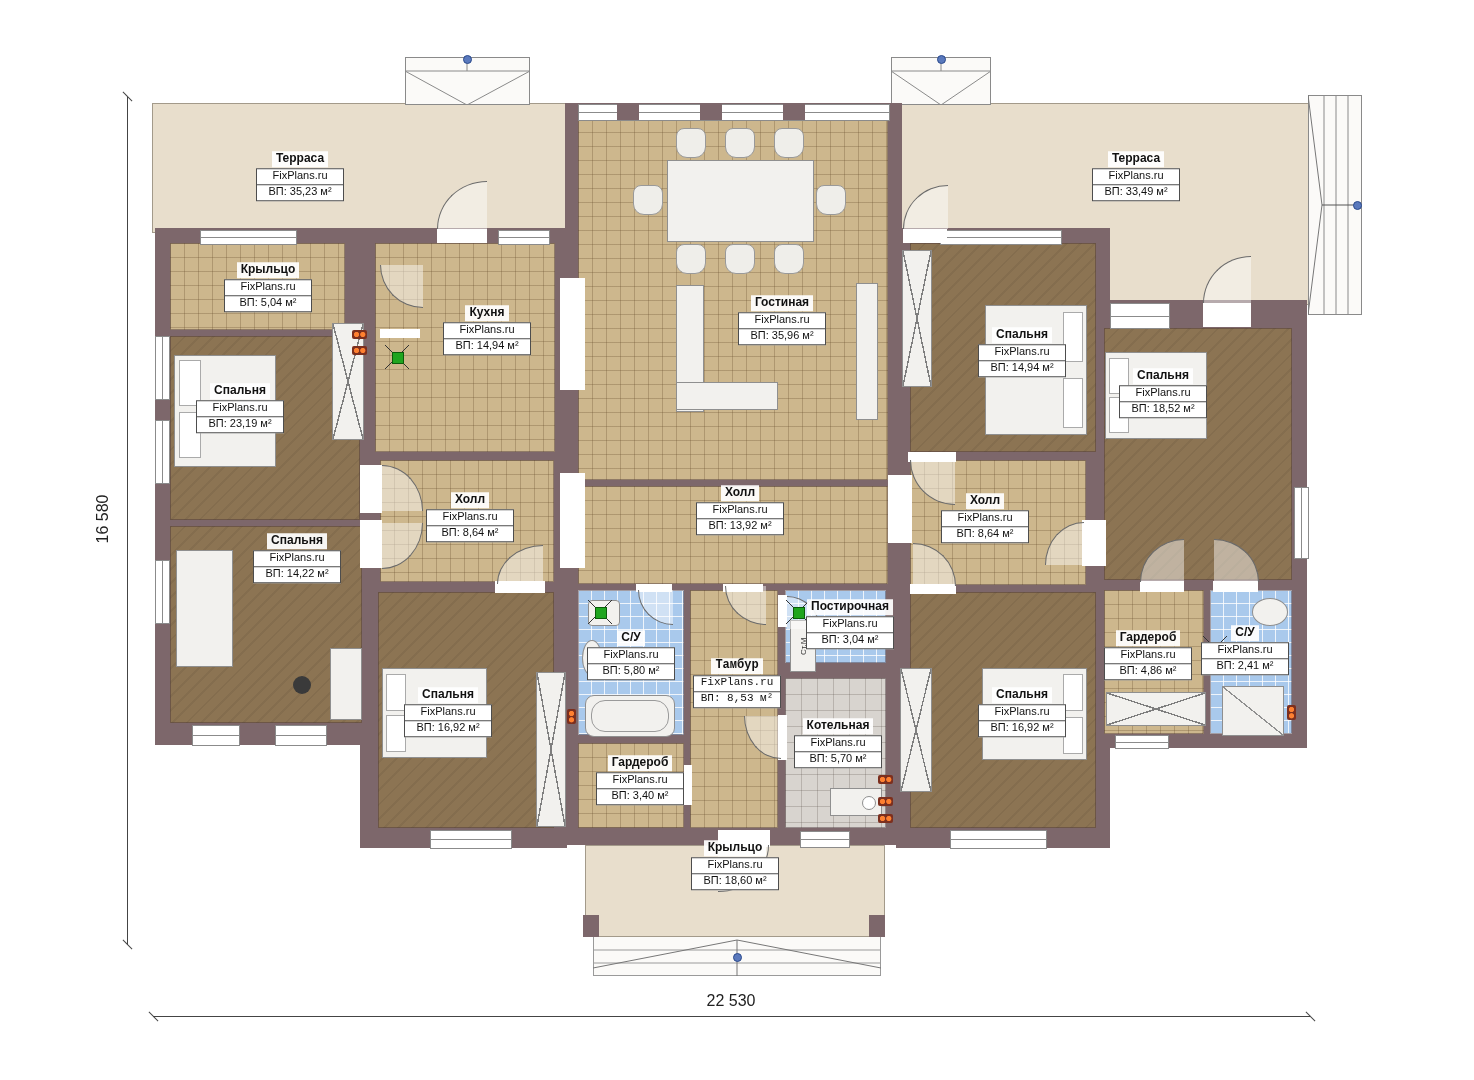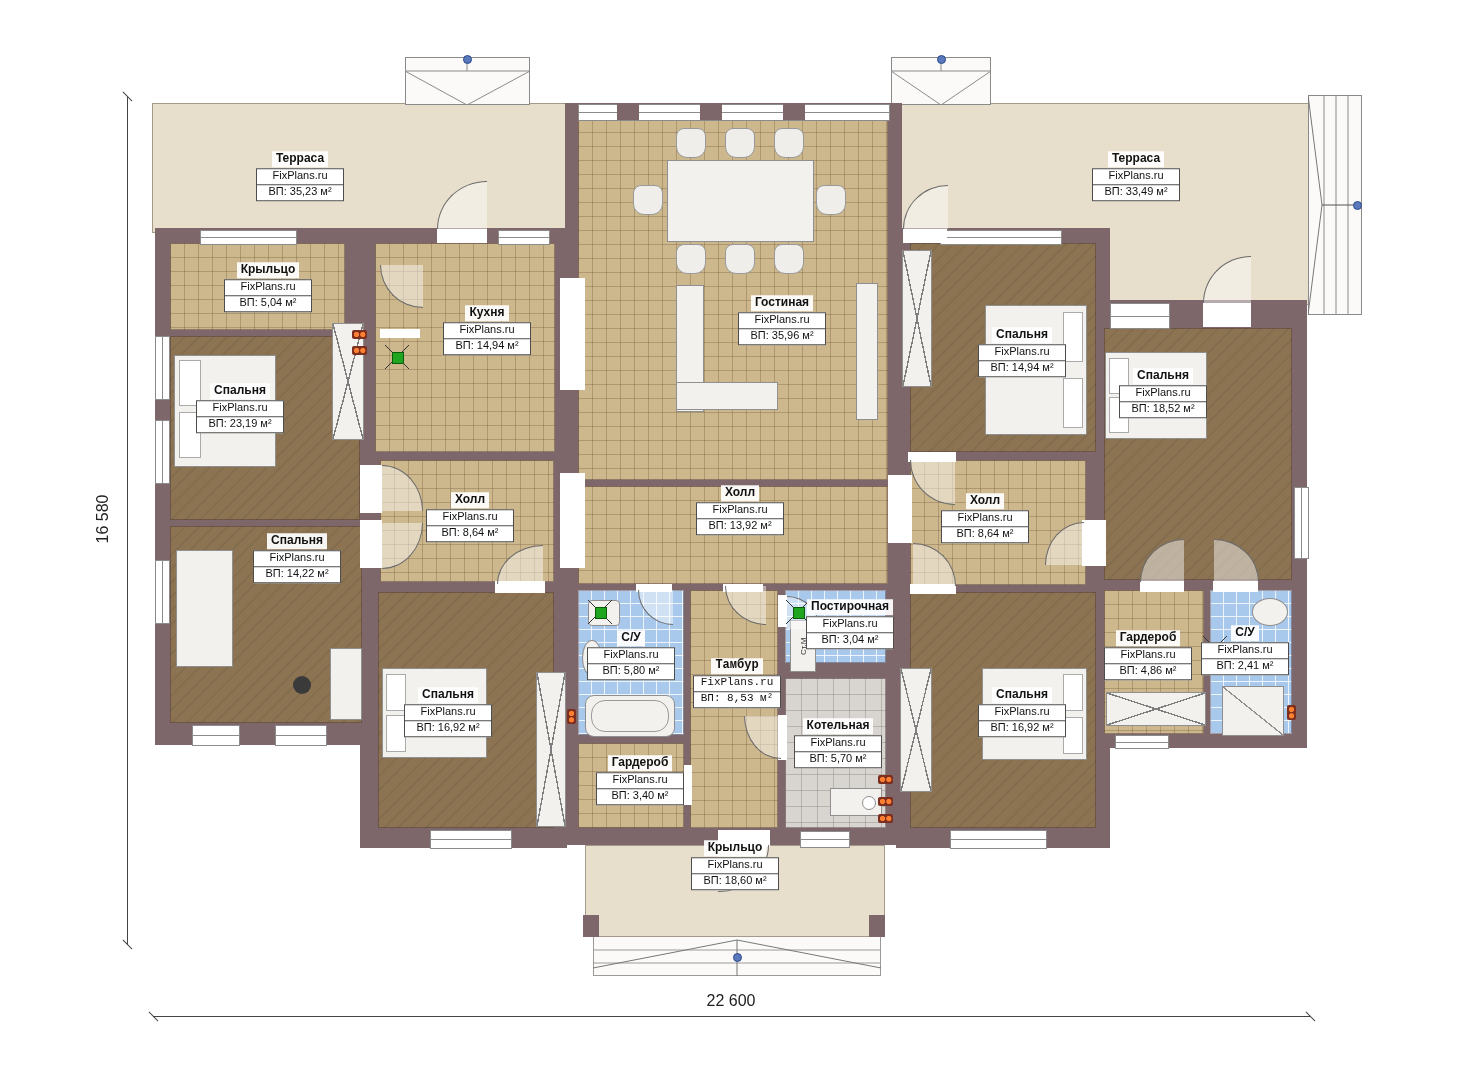--- a/index.html
+++ b/index.html
@@ -281,21 +281,21 @@
   <div class="a socket" style="left:878px;top:814px;"></div>
   <div class="a socket rot90" style="left:1284px;top:708px;"></div>
 
   <div class="a dimline" style="left:127px;top:97px;width:1px;height:848px;"></div>
   <div class="a tick" style="left:121px;top:96px;"></div>
   <div class="a tick" style="left:121px;top:944px;"></div>
   <div class="a dimtxt" style="left:63px;top:510px;width:80px;transform:rotate(-90deg);">16 580</div>
   <div class="a dimline" style="left:153px;top:1016px;width:1157px;height:1px;"></div>
   <div class="a tick" style="left:147px;top:1016px;"></div>
   <div class="a tick" style="left:1304px;top:1016px;"></div>
-  <div class="a dimtxt" style="left:686px;top:992px;width:90px;">22 600</div>
+  <div class="a dimtxt" style="left:686px;top:992px;width:90px;">22 530</div>
 
   <div class="rl" style="left:300px;top:176px;">
     <div class="nm">Терраса</div><br>
     <div class="bx"><div>FixPlans.ru</div><div>ВП: 35,23 м²</div></div>
   </div>
   <div class="rl" style="left:1136px;top:176px;">
     <div class="nm">Терраса</div><br>
     <div class="bx"><div>FixPlans.ru</div><div>ВП: 33,49 м²</div></div>
   </div>
   <div class="rl" style="left:268px;top:287px;">

